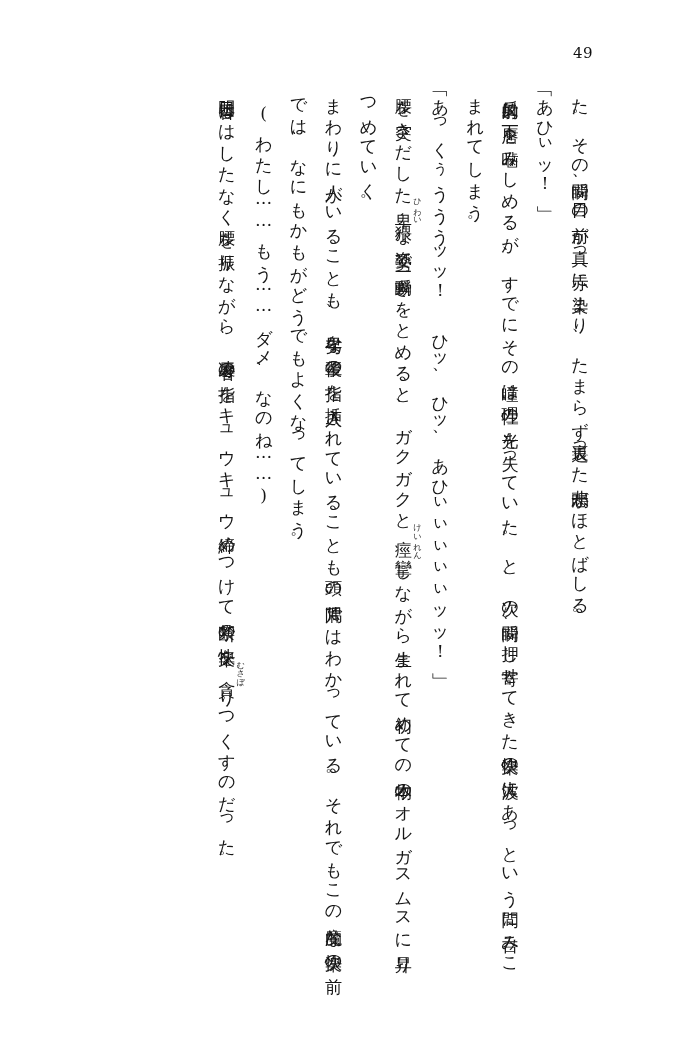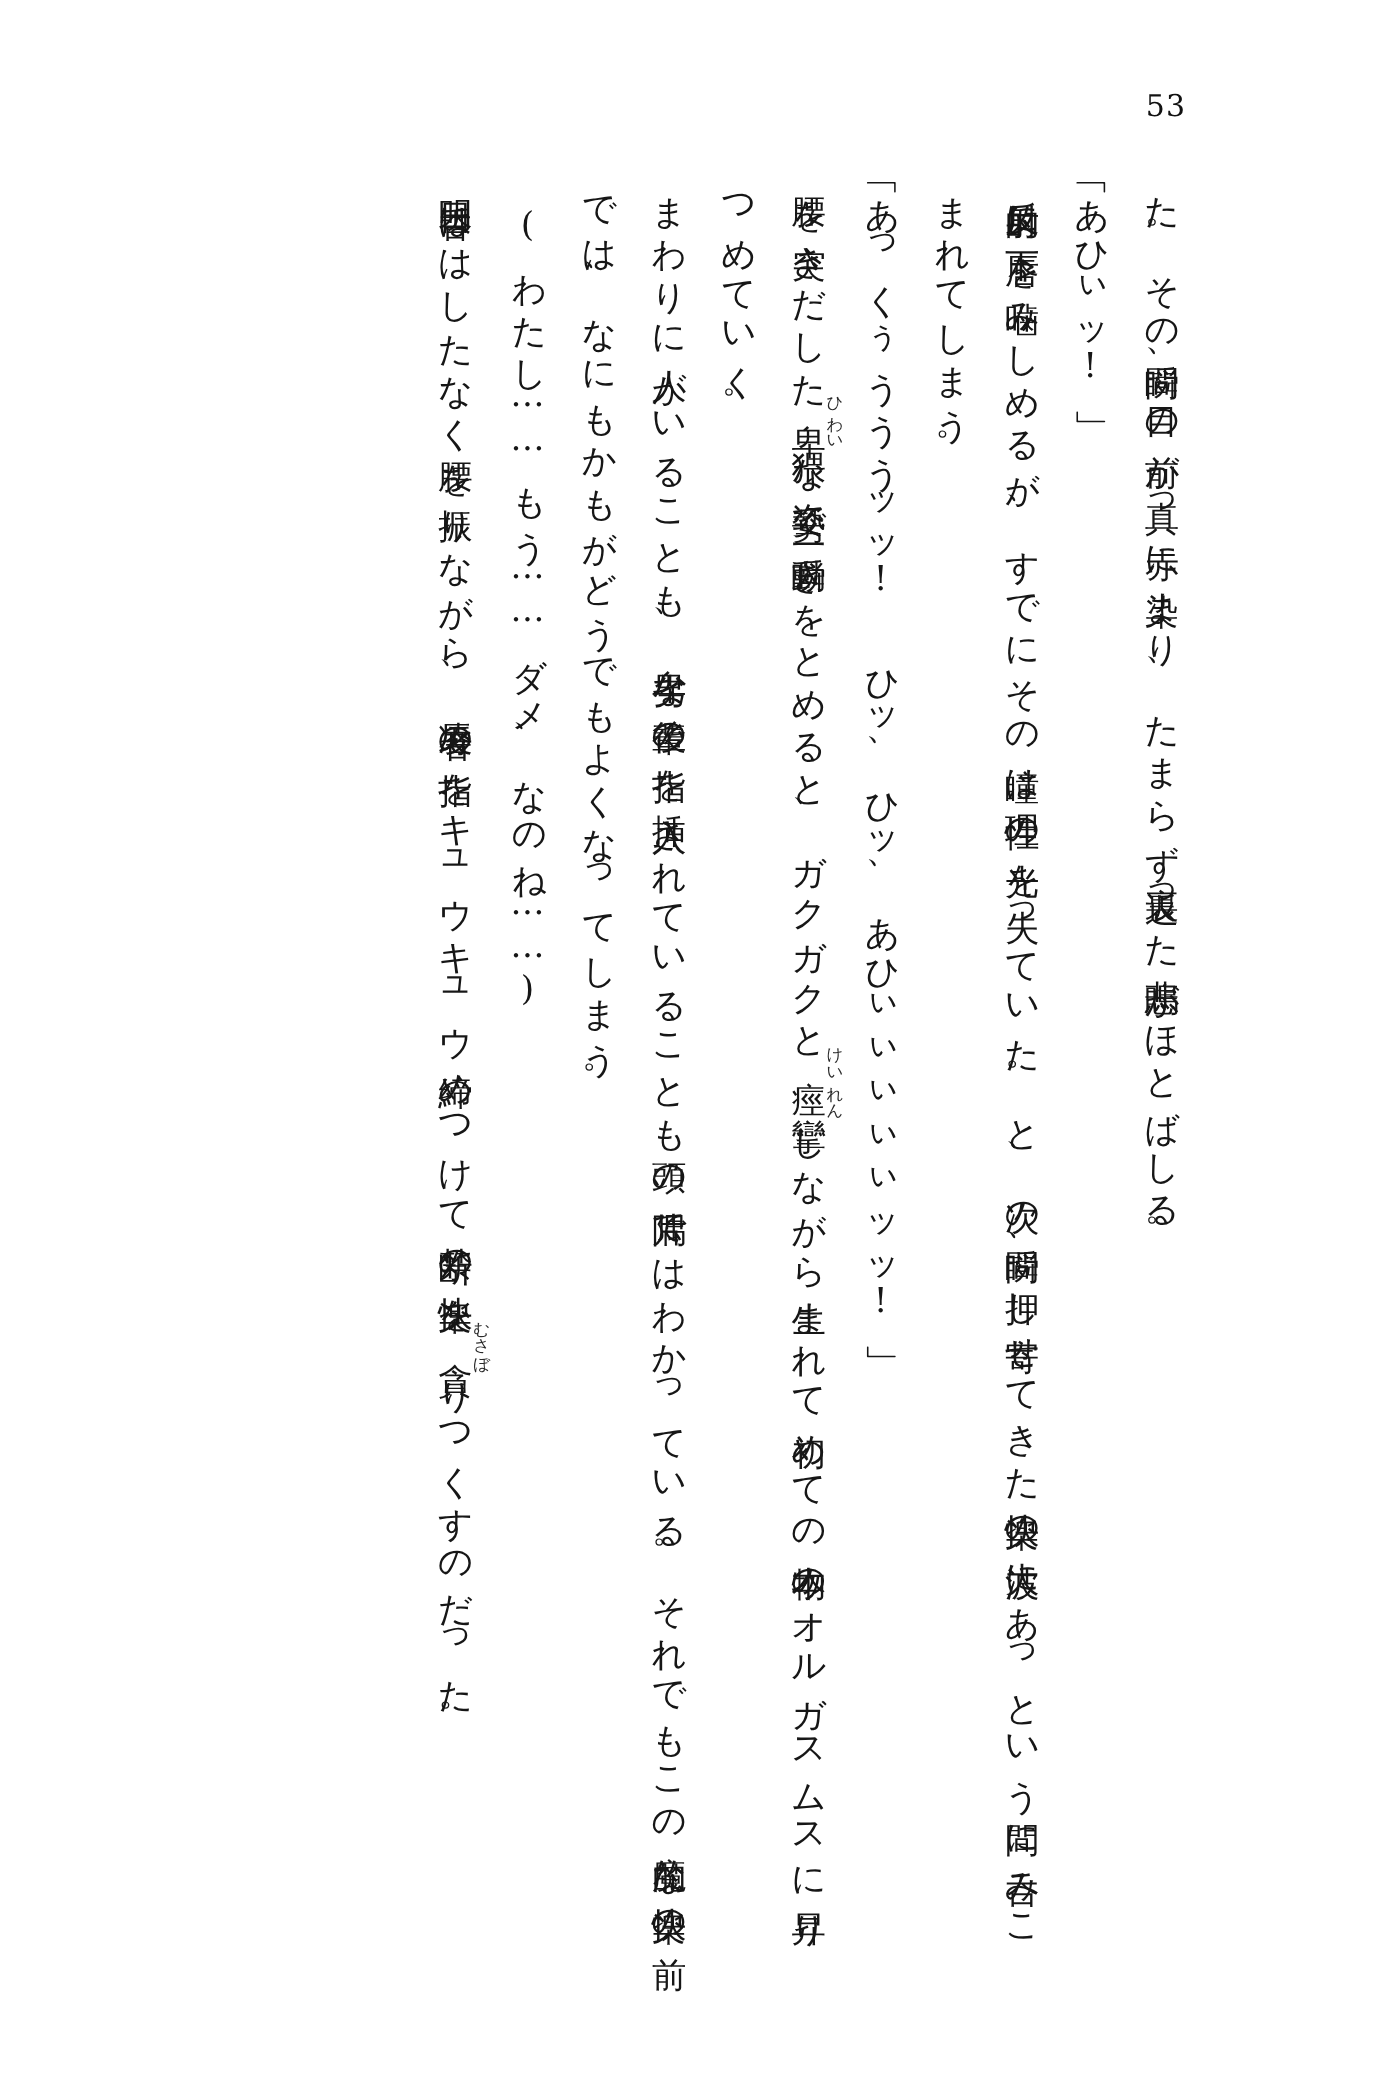--- a/index.html
+++ b/index.html
@@ -55,21 +55,21 @@
     font-size: 8.2px;
     letter-spacing: 0px;
     color: #2a2a2a;
   }
 </style>
 </head>
 <body>
 
 <div class="page">
 
-  <div class="page-number">53</div>
+  <div class="page-number">49</div>
 
   <div class="body-text">
 
     <p>た。その瞬間、目の前が真っ赤に染まり、たまらず裏返った悲鳴がほとばしる。</p>
 
     <p>「あひぃッ!」</p>
 
     <p>反射的に下唇を噛みしめるが、すでにその瞳は理性の光を失っていた。と、次の瞬間、押し寄せてきた快楽の大波にあっという間に呑みこまれてしまう。</p>
 
     <p>「あっくぅうううッッ! ひッ、ひッ、あひぃぃぃぃぃッッ!」</p>

